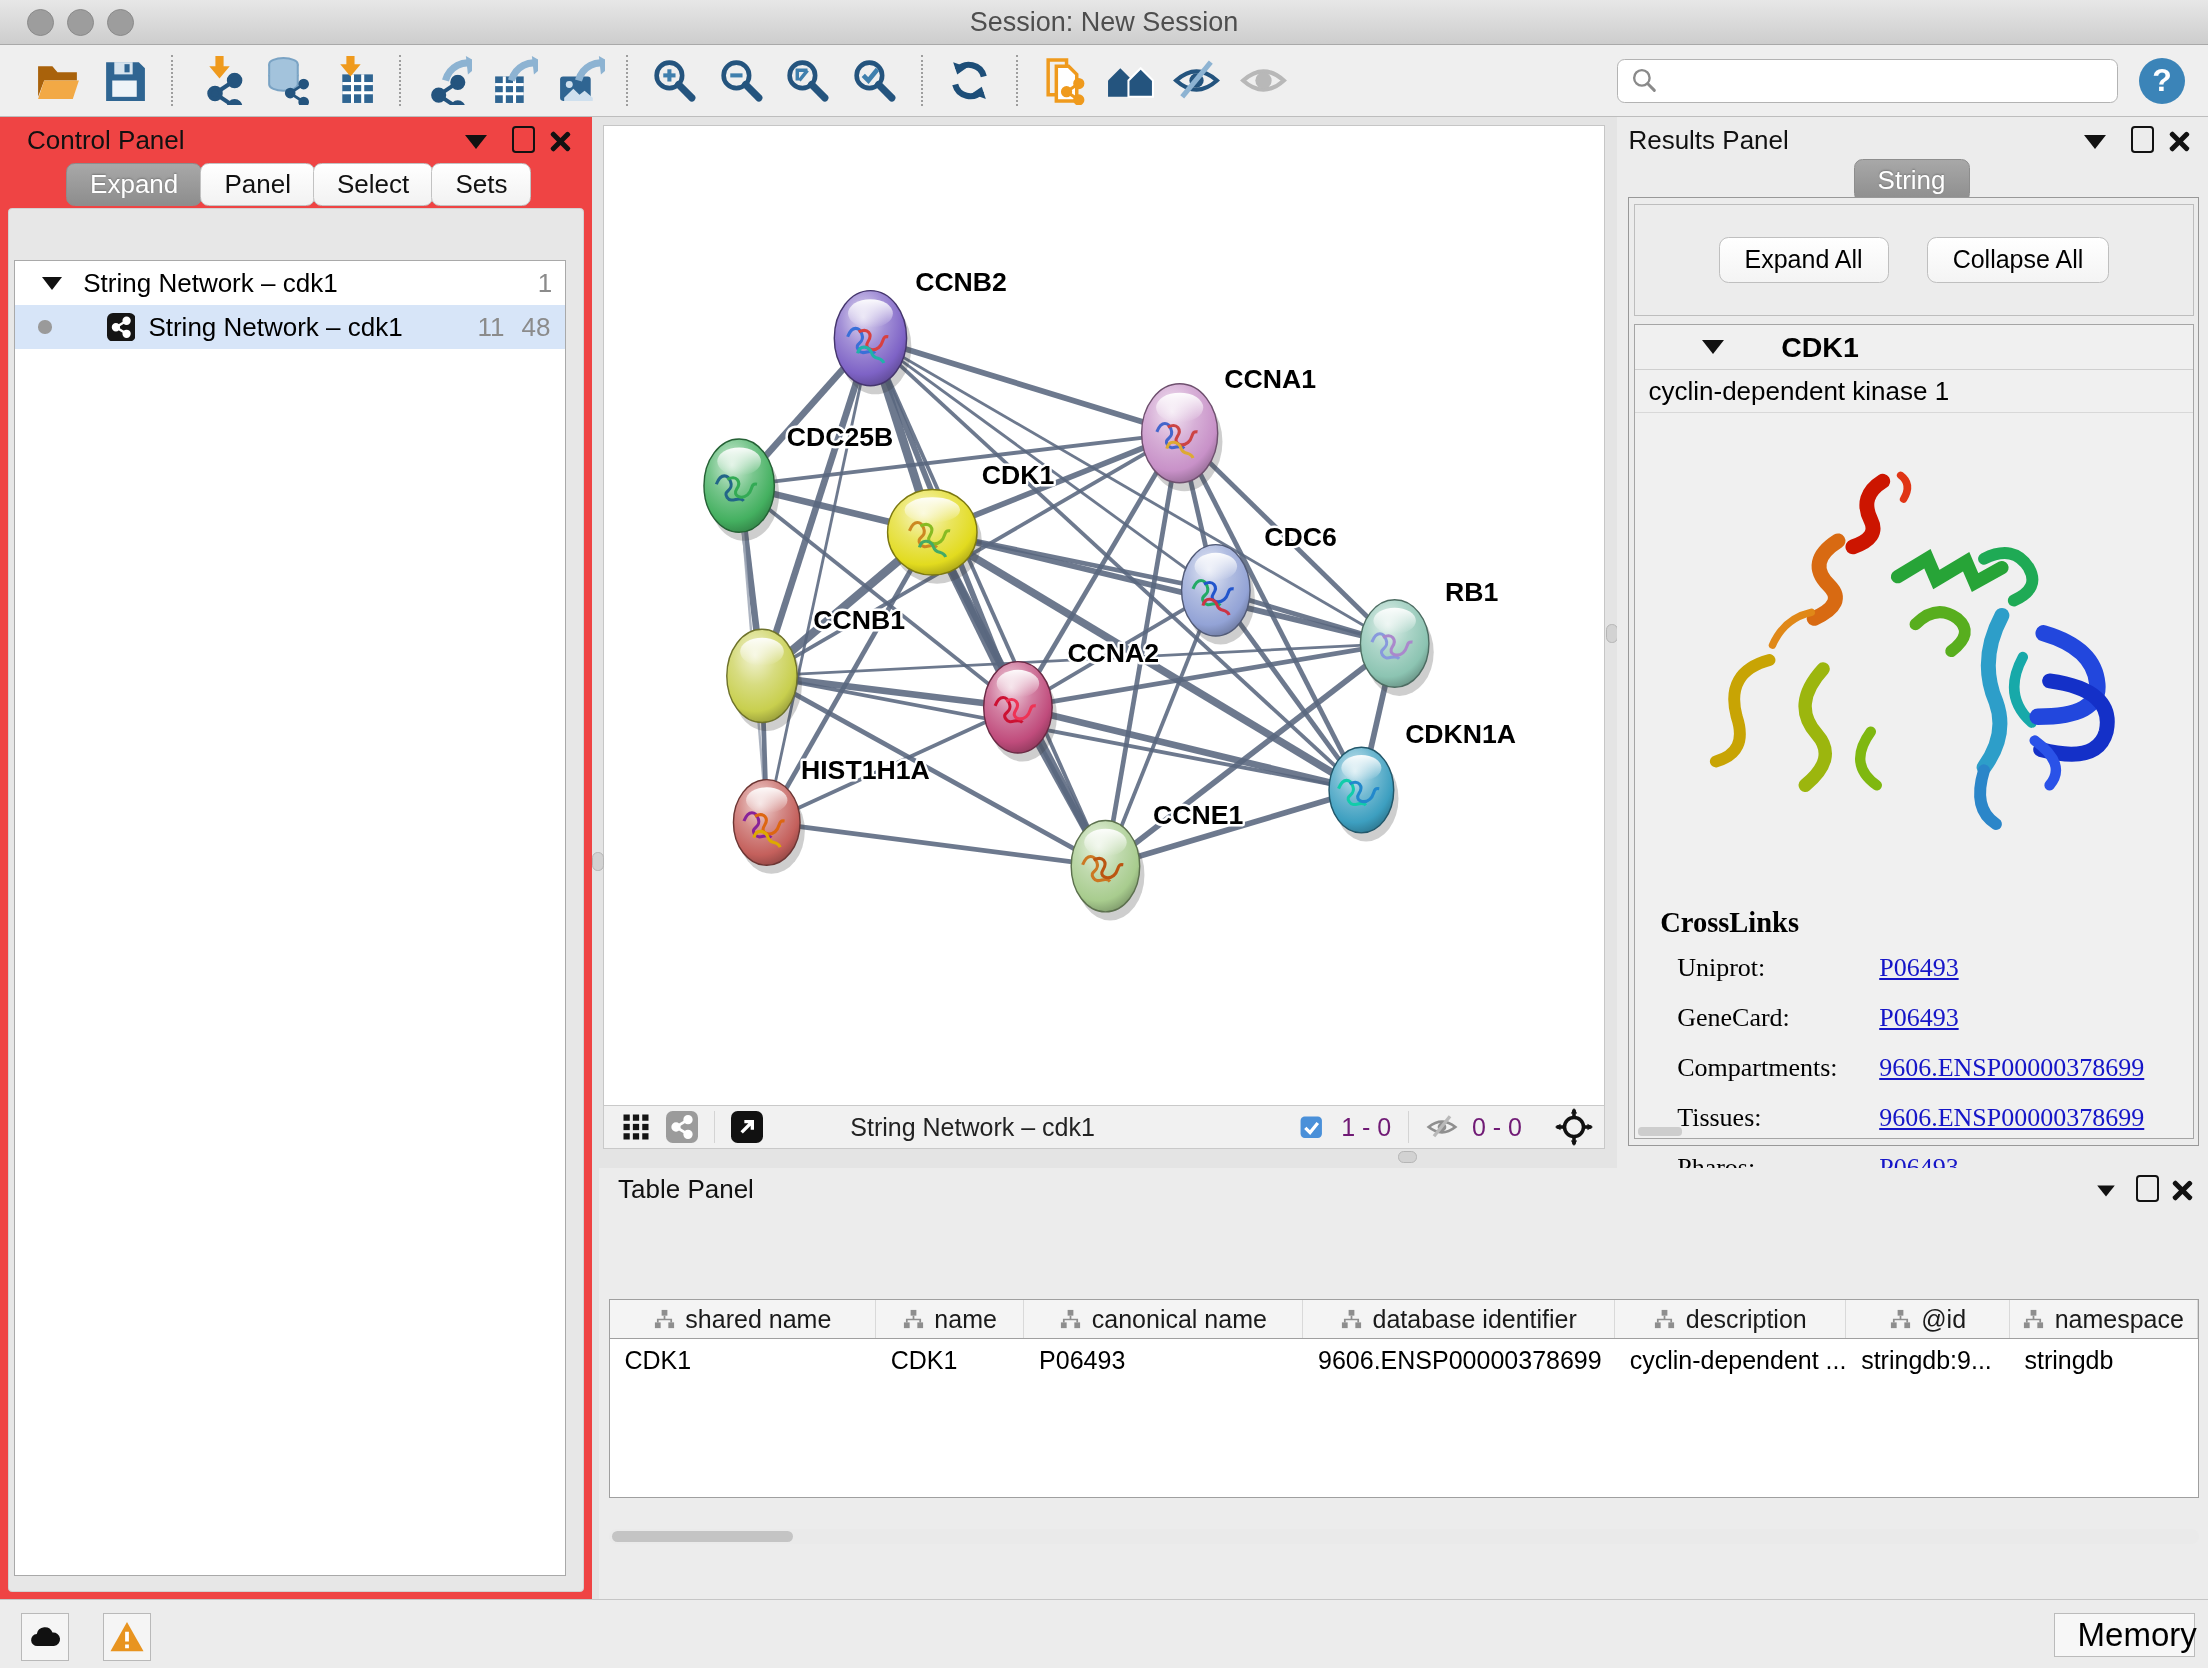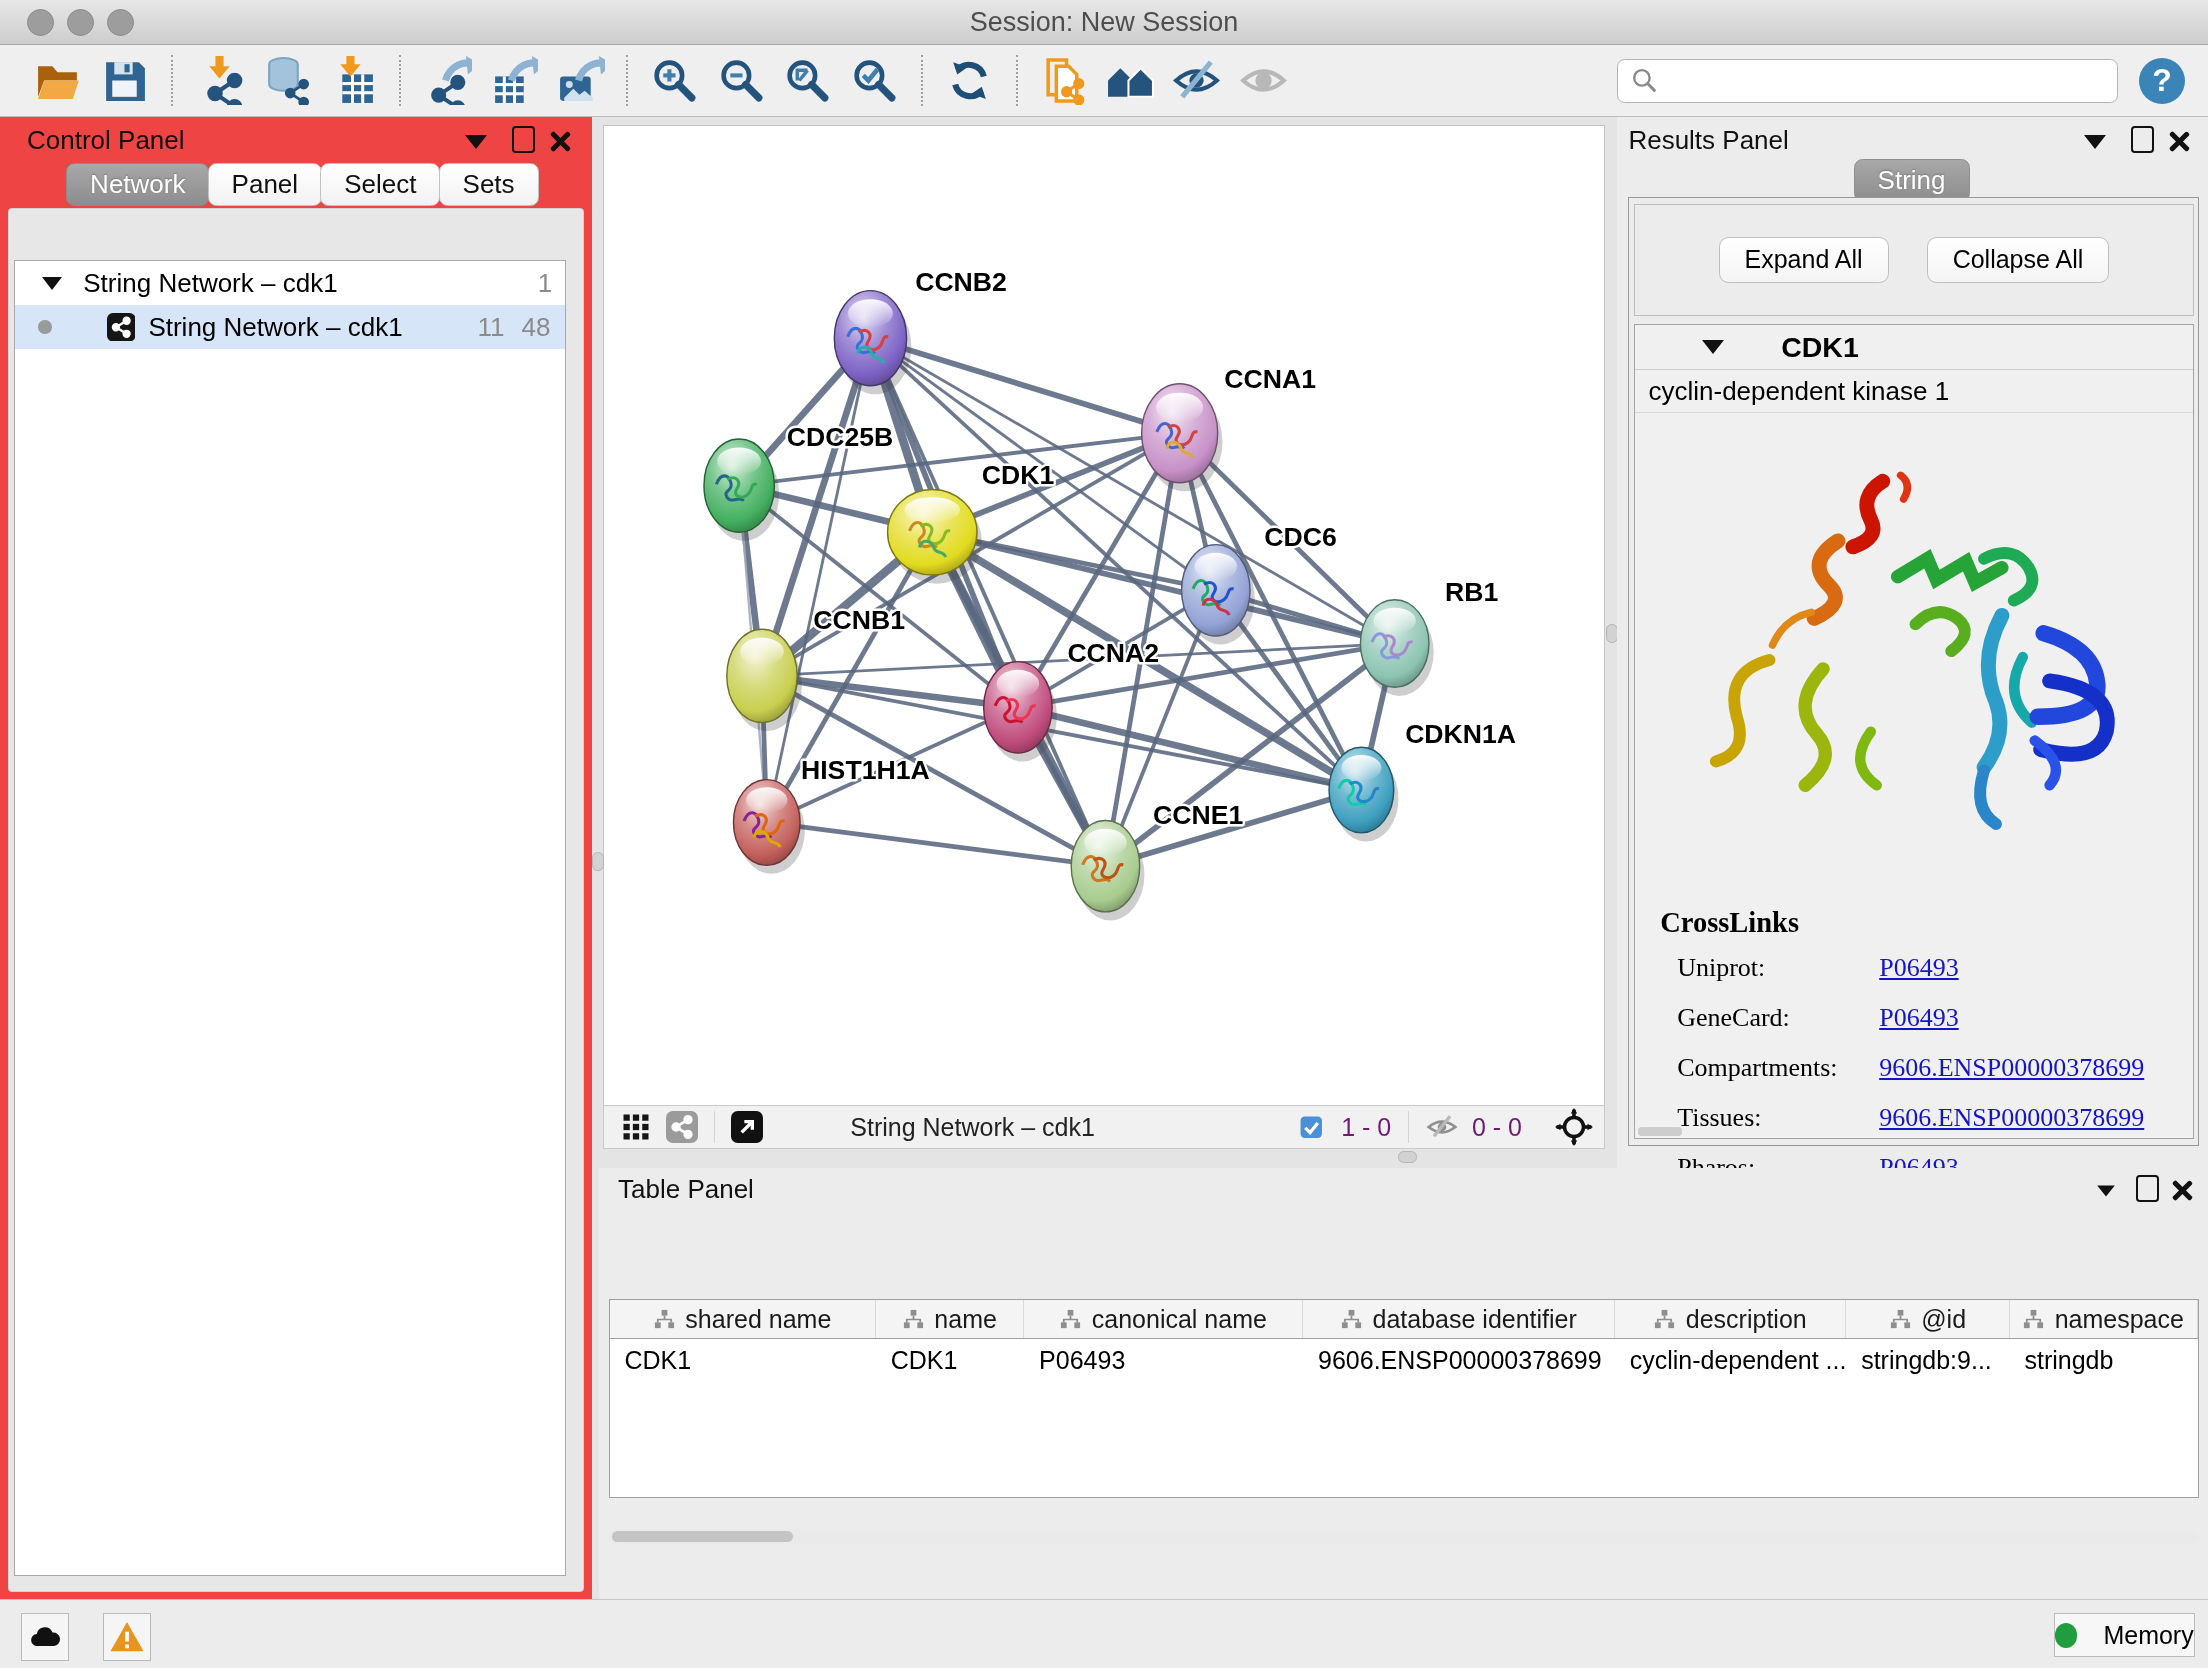--- a/index.html
+++ b/index.html
@@ -69,21 +69,21 @@
   .tp-hrow{display:flex;height:38px;background:#f4f4f4;border-bottom:1.9px solid #9f9f9f;}
   .tp-hcell{display:flex;align-items:center;justify-content:center;font-size:25px;color:#1a1a1a;border-right:1px solid #d9d9d9;box-sizing:border-box;gap:9.5px;overflow:hidden;white-space:nowrap;}
   .tp-drow{display:flex;height:42px;}
   .tp-dcell{display:flex;align-items:center;font-size:25px;padding-left:15px;box-sizing:border-box;overflow:hidden;white-space:nowrap;}
   .tp-scroll{position:absolute;left:9.5px;right:9.5px;top:361px;height:15px;background:#eaeaea;border-radius:7.6px;}
   .tp-thumb{position:absolute;left:3.8px;top:1.9px;width:181px;height:11.4px;background:#c4c4c4;border-radius:5.7px;}
   .tp-tabs{position:absolute;left:0;right:0;top:384px;display:flex;justify-content:center;}
   
   .statusbar{position:absolute;left:0;bottom:0;width:100%;height:68px;background:#ececec;border-top:1.9px solid #c6c6c6;}
   .sb-btn{position:absolute;top:13.3px;width:48px;height:48px;background:#f5f5f5;border:1.9px solid #b9b9b9;display:flex;align-items:center;justify-content:center;box-sizing:border-box;}
-  .membtn{position:absolute;right:13.3px;top:13.3px;width:141px;height:44px;background:#f7f7f7;border:1.9px solid #bbbbbb;display:flex;align-items:center;justify-content:center;gap:26px;font-size:25px;box-sizing:border-box;}
+  .membtn{position:absolute;right:13.3px;top:13.3px;width:141px;height:44px;background:#f7f7f7;border:1.9px solid #bbbbbb;display:flex;align-items:center;justify-content:center;gap:26px;font-size:33px;box-sizing:border-box;}
   .memdot{width:25px;height:25px;border-radius:50%;}
   .net-label{font-weight:600;font-size:28px;fill:#000;paint-order:stroke;stroke:#ffffff;stroke-width:5px;stroke-linejoin:round;}
 </style>
 </head>
 <body>
 
 <svg width="0" height="0" style="position:absolute">
   <defs>
     <symbol id="s-share" viewBox="0 0 48 48">
         <g stroke="#24547e" stroke-width="5" fill="#24547e">
@@ -466,21 +466,21 @@
     <div class="picon" style="left:462px;top:11.4px">
         <div class="tri-down"></div>
       </div>
     <div class="picon" style="left:510px;top:8.6px">
         <div class="float-sq"></div>
       </div>
     <div class="picon" style="left:546px;top:10.5px">
         <div class="xmark"></div>
       </div>
     <div id="cp-tabs" style="position:absolute;left:68px;top:46px;display:flex;">
-        <div class="tab sel">Network</div>
+        <div class="tab sel">Expand</div>
         <div class="tab">Panel</div>
         <div class="tab">Select</div>
         <div class="tab">Sets</div>
       </div>
     <div class="cp-box">
       <div class="cp-list">
         <div class="tree-row">
           <span style="margin-left:27px;width:0;height:0;border-left:10.5px solid transparent;border-right:10.5px solid transparent;border-top:13.3px solid #111;"></span>
           <span style="margin-left:21px">String Network – cdk1</span>
           <span class="tree-count" style="margin-left:auto;margin-right:13.3px">1</span>

